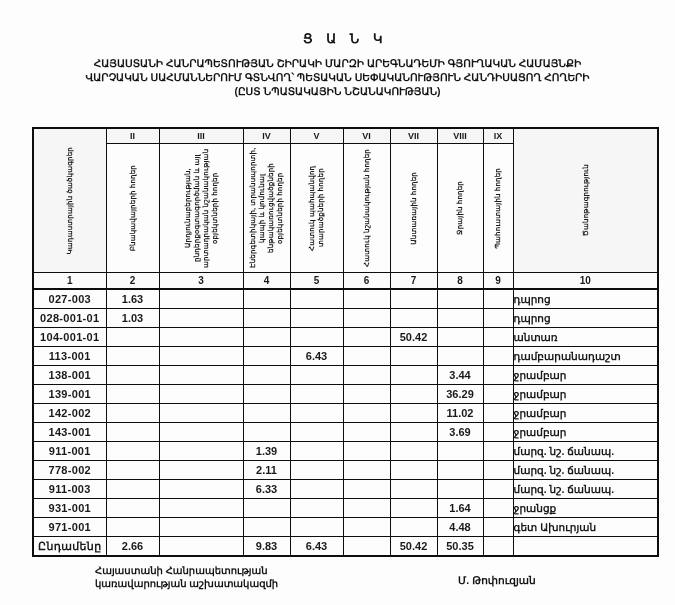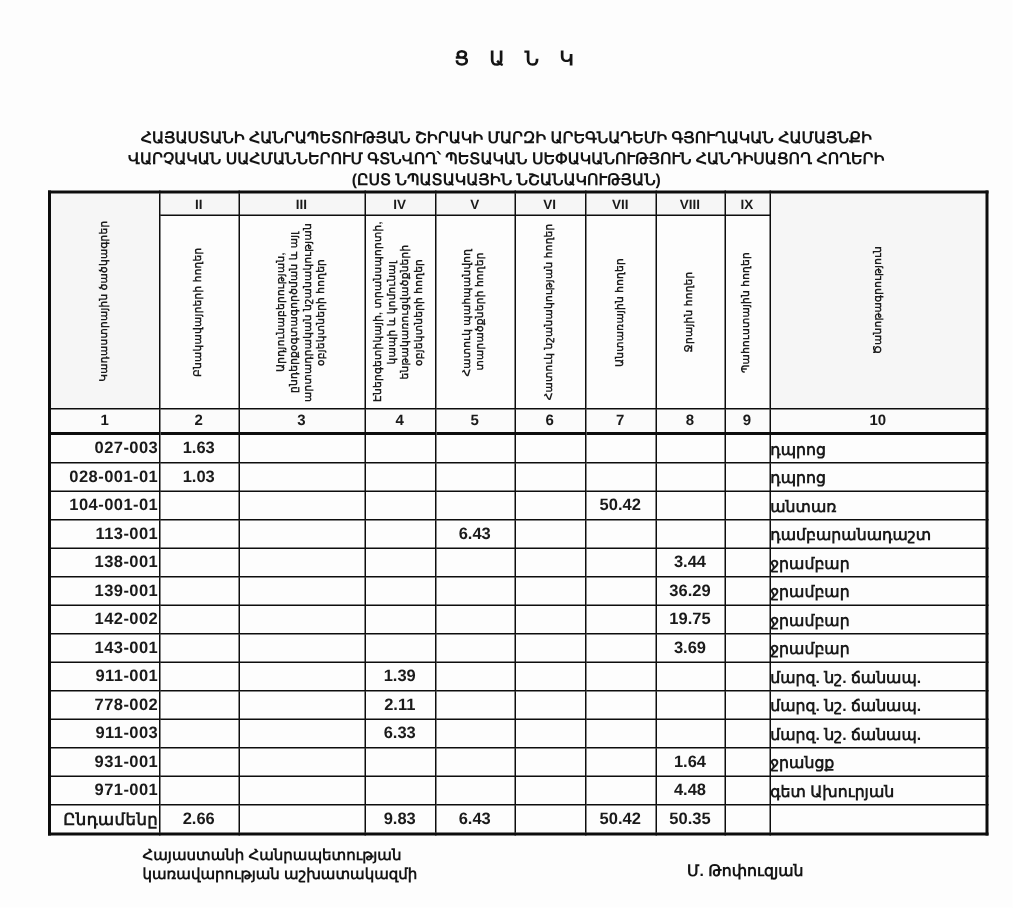--- a/index.html
+++ b/index.html
@@ -16,21 +16,21 @@
     text-align:center;font-weight:bold;font-size:10px;line-height:13px;
   }
   
   .doc-type{
     position:absolute;top:31px;left:303px;
     font-size:13px;font-weight:bold;letter-spacing:5px;
   }
   
   .main-title{
     position:absolute;top:56px;left:8px;width:659px;
-    text-align:center;font-weight:bold;font-size:10.5px;line-height:14px;margin-top:29px;
+    text-align:center;font-weight:bold;font-size:10.5px;line-height:14px;
   }
 
   
   .table-wrap{position:absolute;top:127px;left:22px;}
   table.land{border-collapse:collapse;border:2px solid #0d0d0d;table-layout:fixed;margin-left:10px;}
   table.land th,table.land td{
     border:1px solid #0d0d0d;padding:0;margin:0;
     font-weight:bold;color:#1a1a1a;overflow:hidden;
   }
   tr.roman-row th{height:14px;font-size:9px;text-align:center;vertical-align:middle;background:#f6f6f6;}
@@ -39,21 +39,21 @@
   .vert{
     writing-mode:vertical-rl;transform:rotate(180deg);
     margin:0 auto;font-size:7px;font-weight:bold;line-height:1.3;
     max-height:124px;text-align:center;letter-spacing:0.2px;
   }
   tr.num-row td{
     height:15px;text-align:center;font-size:10px;
     border-bottom:2px solid #0d0d0d;vertical-align:middle;background:#fbfbfb;
   }
   tbody td{height:18px;font-size:11px;vertical-align:middle;}
-  td.code{padding-left:6px;text-align:right;letter-spacing:0.3px;}
+  td.code{padding-left:6px;text-align:center;letter-spacing:0.3px;}
   td.val{text-align:center;}
   td.note{padding-left:8px;text-align:left;font-size:10.5px;}
   tr.total-row td{height:18px;}
   tr.total-row td.code{font-size:11px;}
 
   
   .footer-left{
     position:absolute;top:564px;left:95px;
     font-weight:bold;font-size:10px;line-height:13px;
   }
@@ -220,21 +220,21 @@
             <td class="note">ջրամբար</td>
           </tr>
           <tr>
             <td class="code">142-002</td>
             <td class="val"></td>
             <td class="val"></td>
             <td class="val"></td>
             <td class="val"></td>
             <td class="val"></td>
             <td class="val"></td>
-            <td class="val">19.75</td>
+            <td class="val">11.02</td>
             <td class="val"></td>
             <td class="note">ջրամբար</td>
           </tr>
           <tr>
             <td class="code">143-001</td>
             <td class="val"></td>
             <td class="val"></td>
             <td class="val"></td>
             <td class="val"></td>
             <td class="val"></td>

